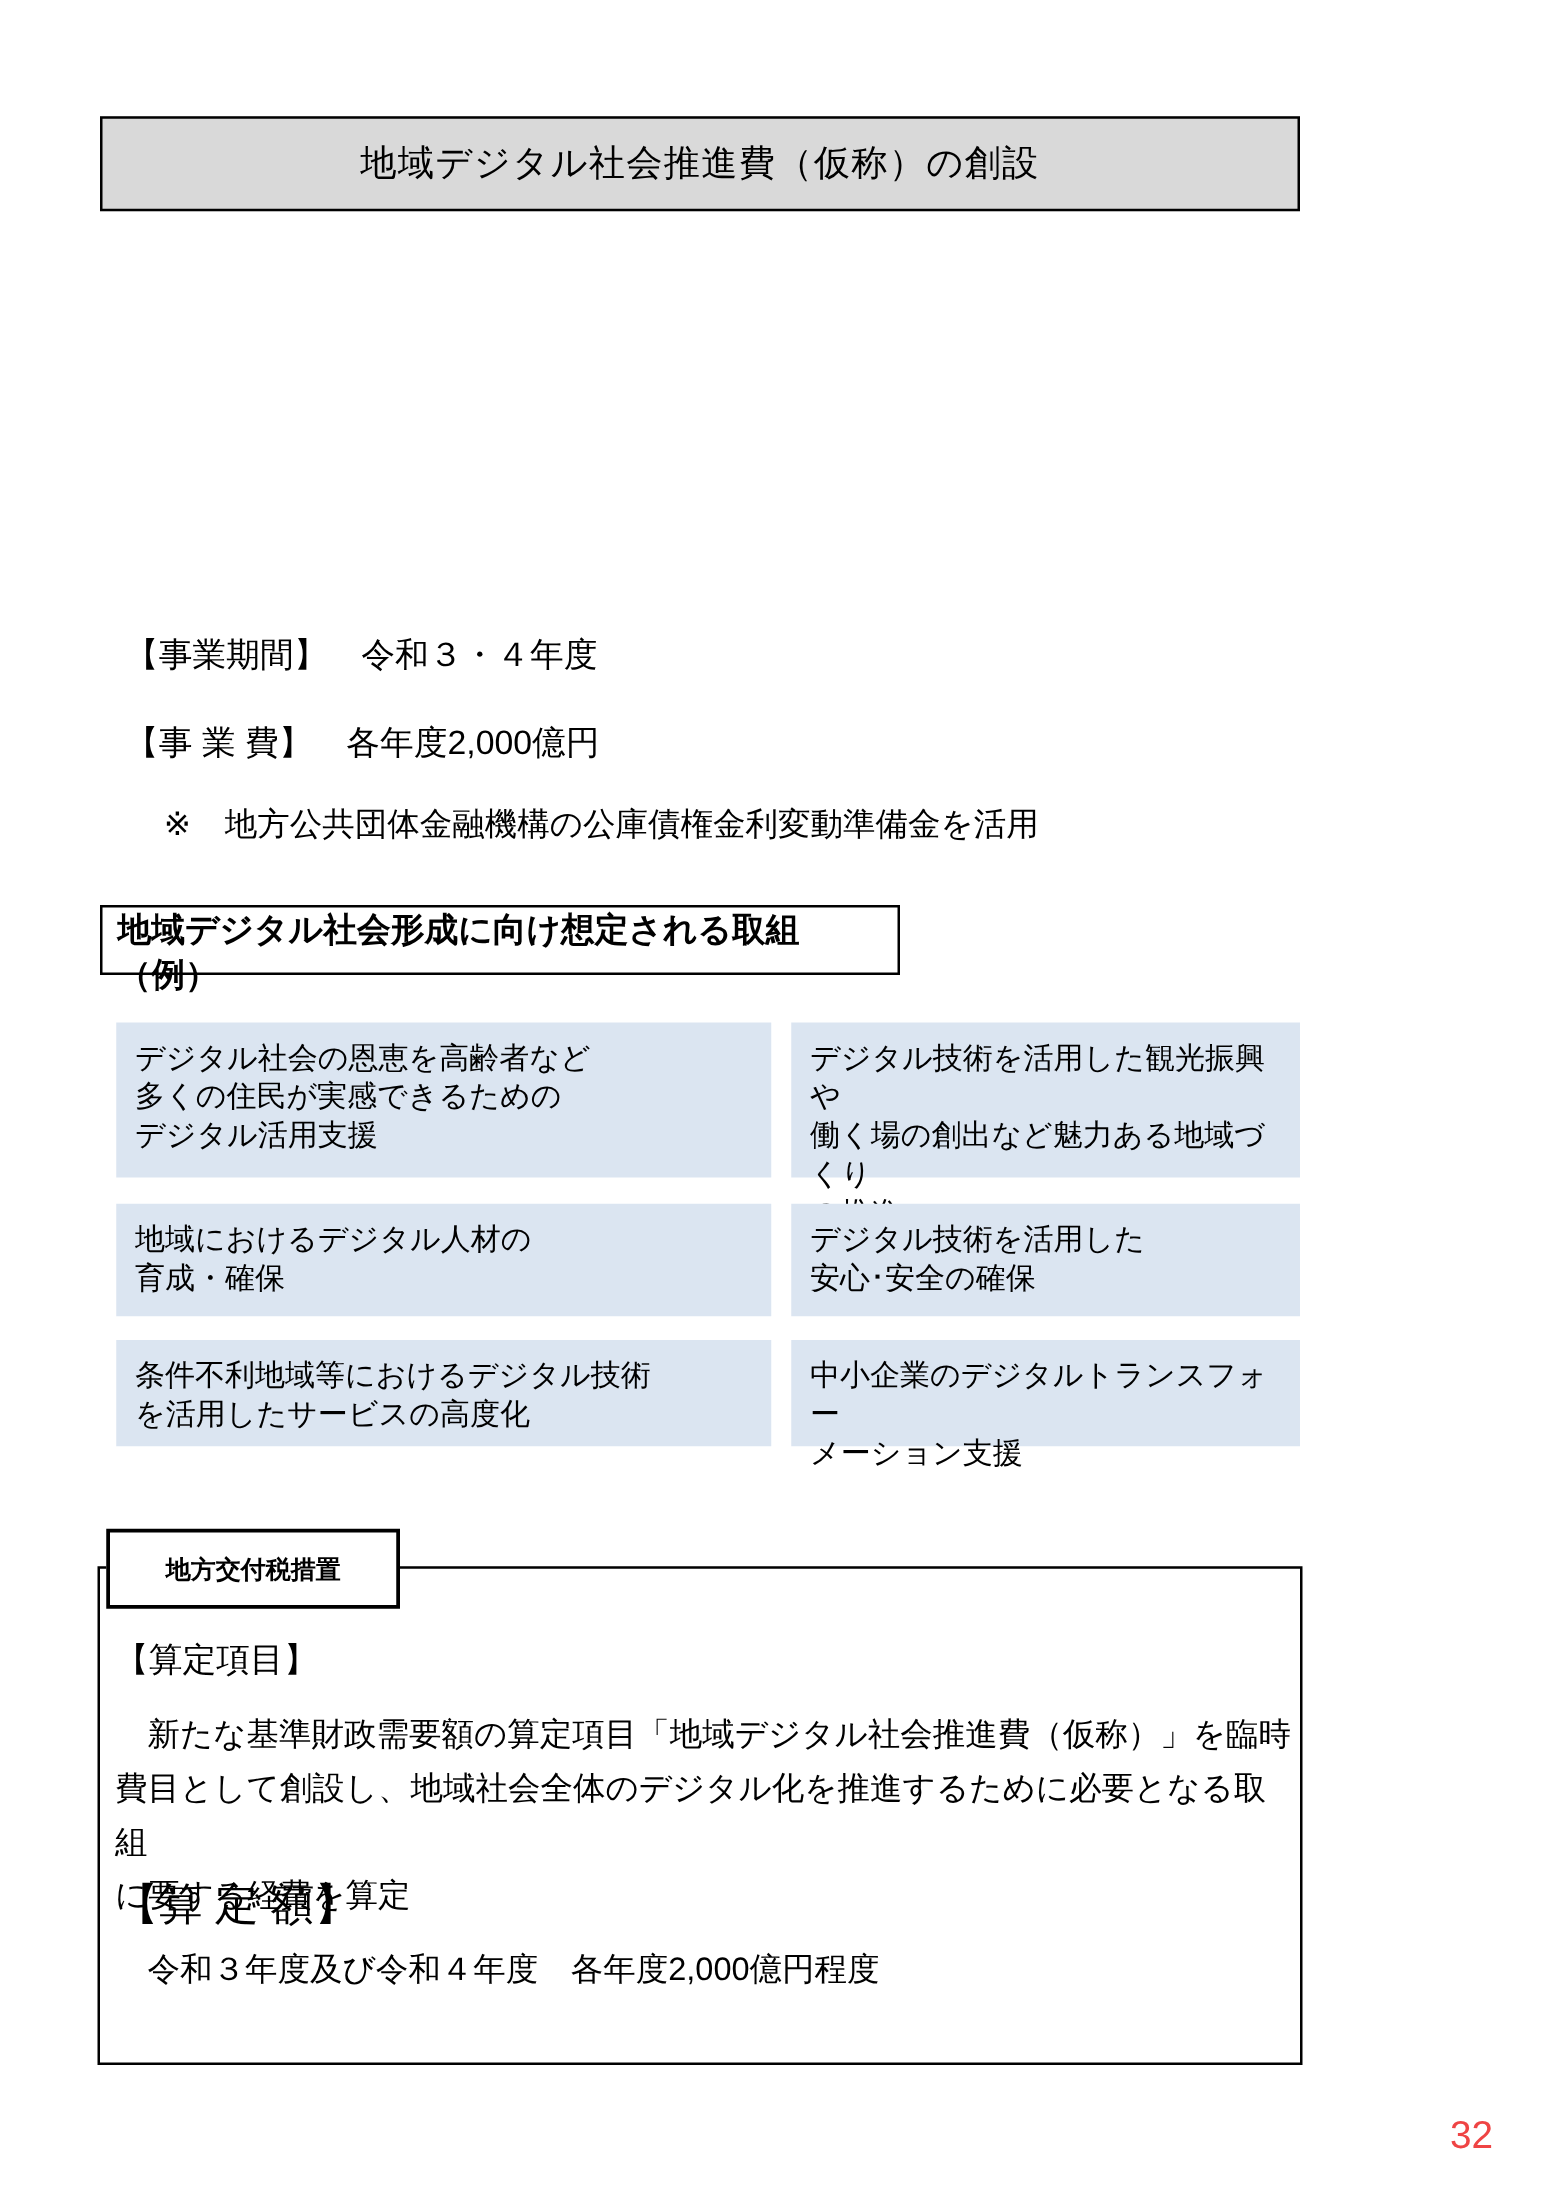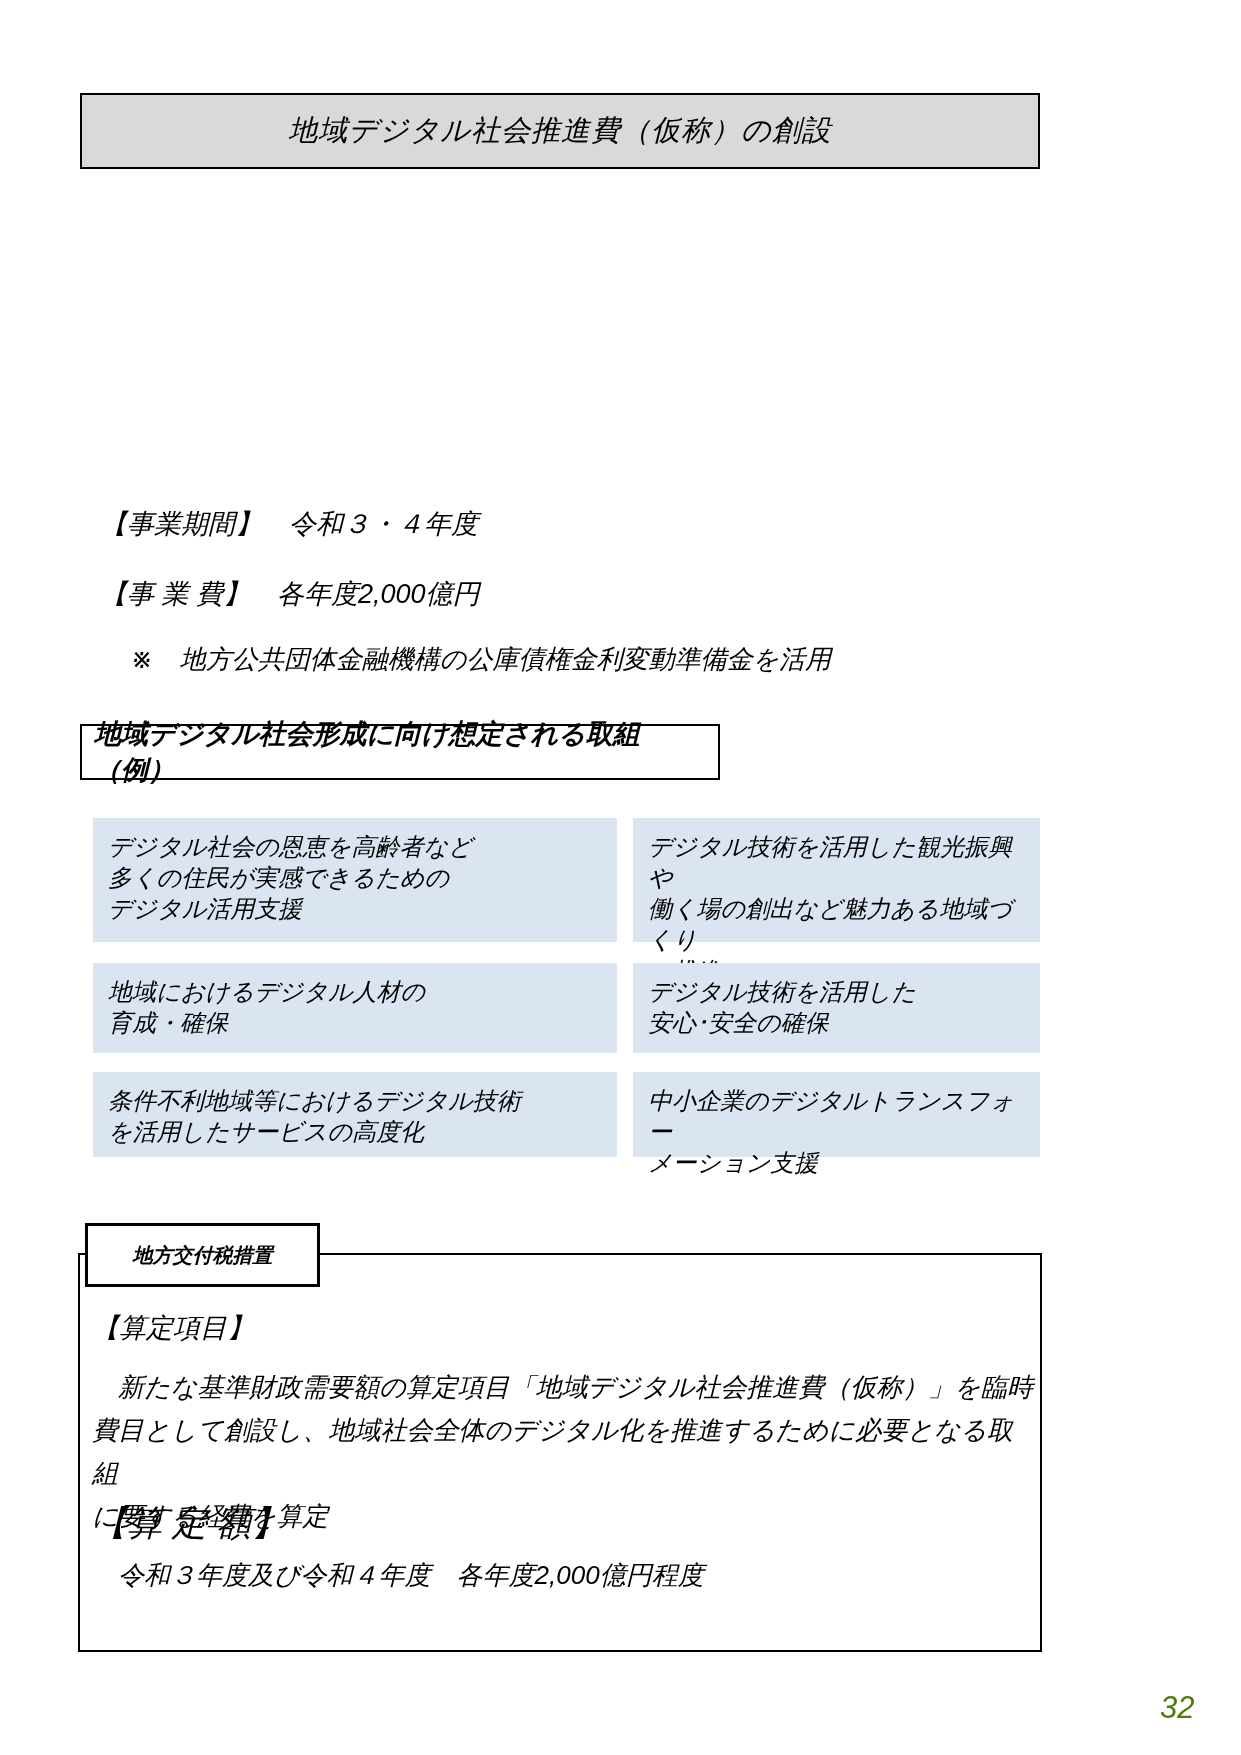--- a/index.html
+++ b/index.html
@@ -8,21 +8,21 @@
     font-family: "Liberation Sans", "DejaVu Sans", sans-serif;
     color: #000000;
   }
   .page {
     position: relative;
     width: 1241px;
     height: 1755px;
     background: #ffffff;
     overflow: hidden;
   }
-  .abs { position: absolute; font-style: italic; }
+  .abs { position: absolute; }
 
   
   .title-bar {
     left: 80px; top: 93px; width: 960px; height: 76px;
     background: #d9d9d9;
     border: 2px solid #000000;
     display: flex; align-items: center; justify-content: center;
     font-size: 29px;
     letter-spacing: 1px;
   }
@@ -54,21 +54,21 @@
   .line-period { left: 100px; top: 508px; }
   .line-cost   { left: 100px; top: 578px; }
   .note-line   { left: 131px; top: 644px; display: flex; font-size: 26px; line-height: 31px; }
   .note-line .note-text { margin-left: 27px; }
 
   
   .section-heading {
     left: 80px; top: 724px; width: 640px; height: 56px;
     border: 2px solid #000000;
     background: #ffffff;
-    display: flex; align-items: center;
+    display: flex; 
     padding-left: 12px;
     font-size: 27px;
     font-weight: bold;
   }
 
   
   .blue-box {
     background: #dbe5f1;
     padding: 13px 15px;
     font-size: 24px;
@@ -99,21 +99,21 @@
   }
   .tax-item-label  { left: 92px;  top: 1310px; font-size: 27px; }
   .tax-item-text   { left: 92px;  top: 1366px; width: 942px; font-size: 26px; line-height: 43px; white-space: pre-wrap; }
   .tax-amount-label{ left: 92px;  top: 1500px; font-size: 35px; }
   .tax-amount-l1   { left: 118px; top: 1558px; font-size: 26px; }
   .tax-amount-l2   { left: 347px; top: 1599px; font-size: 26px; }
 
   .page-number {
     left: 1160px; top: 1690px;
     font-size: 31px;
-    color: #4d7c0f;
+    color: #ef4444;
   }
 </style>
 </head>
 <body>
 
 <div class="page">
 
   <div class="abs title-bar">地域デジタル社会推進費（仮称）の創設</div>
 
 

